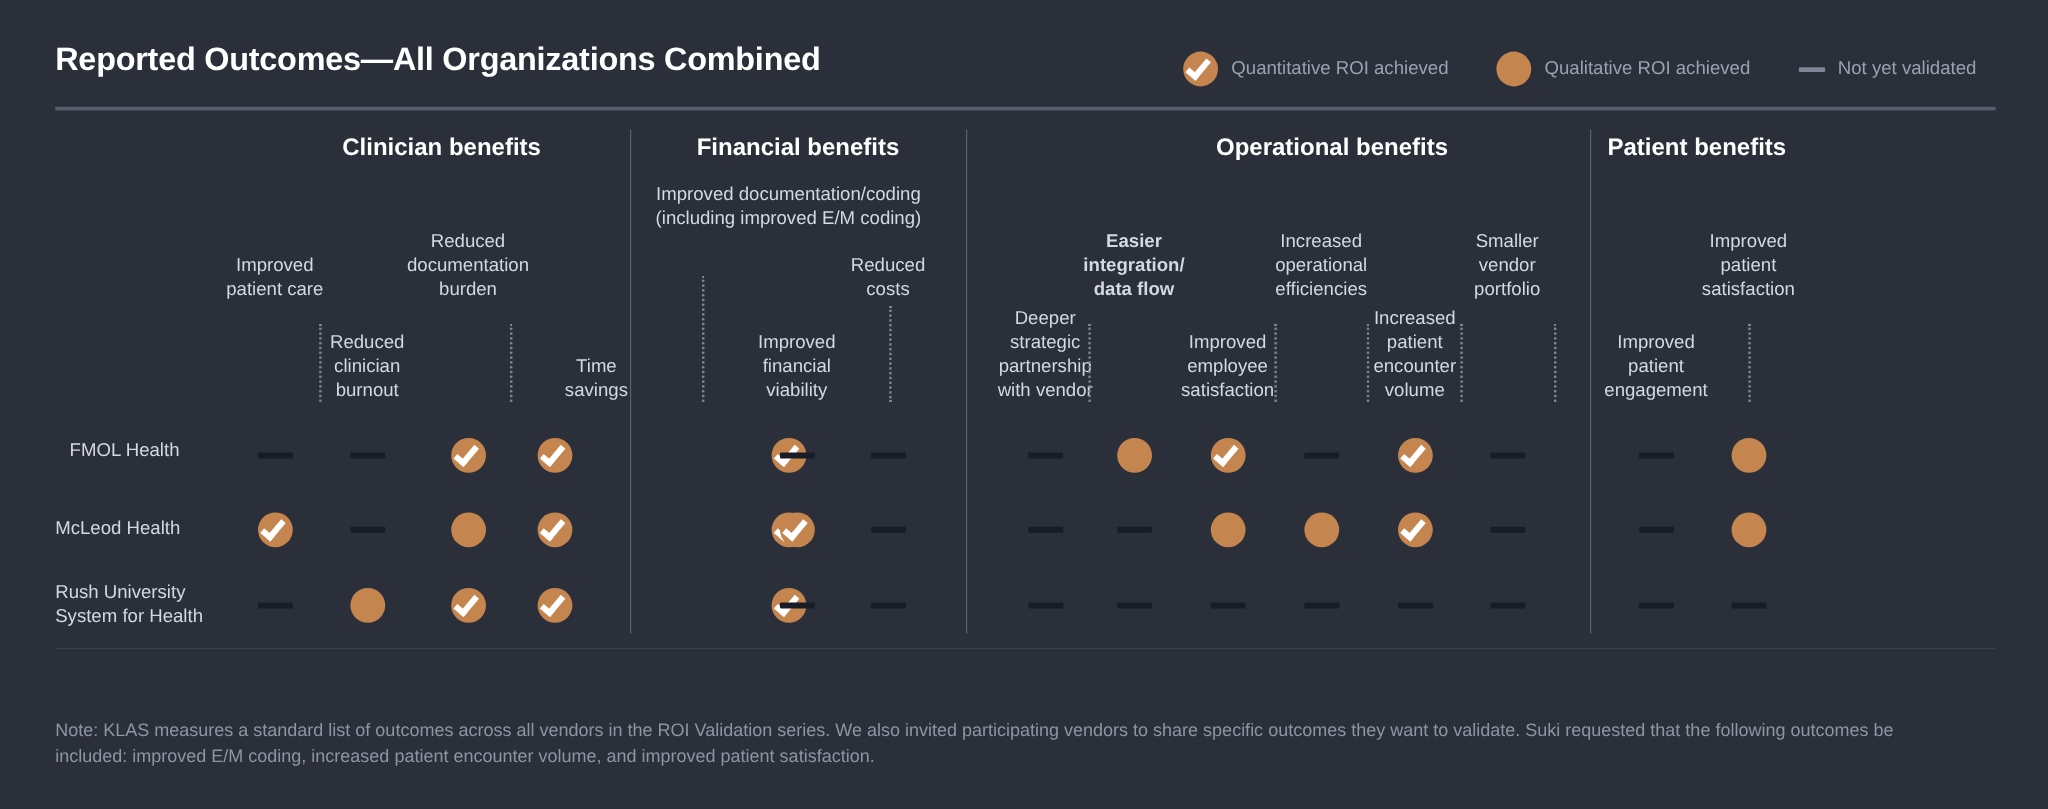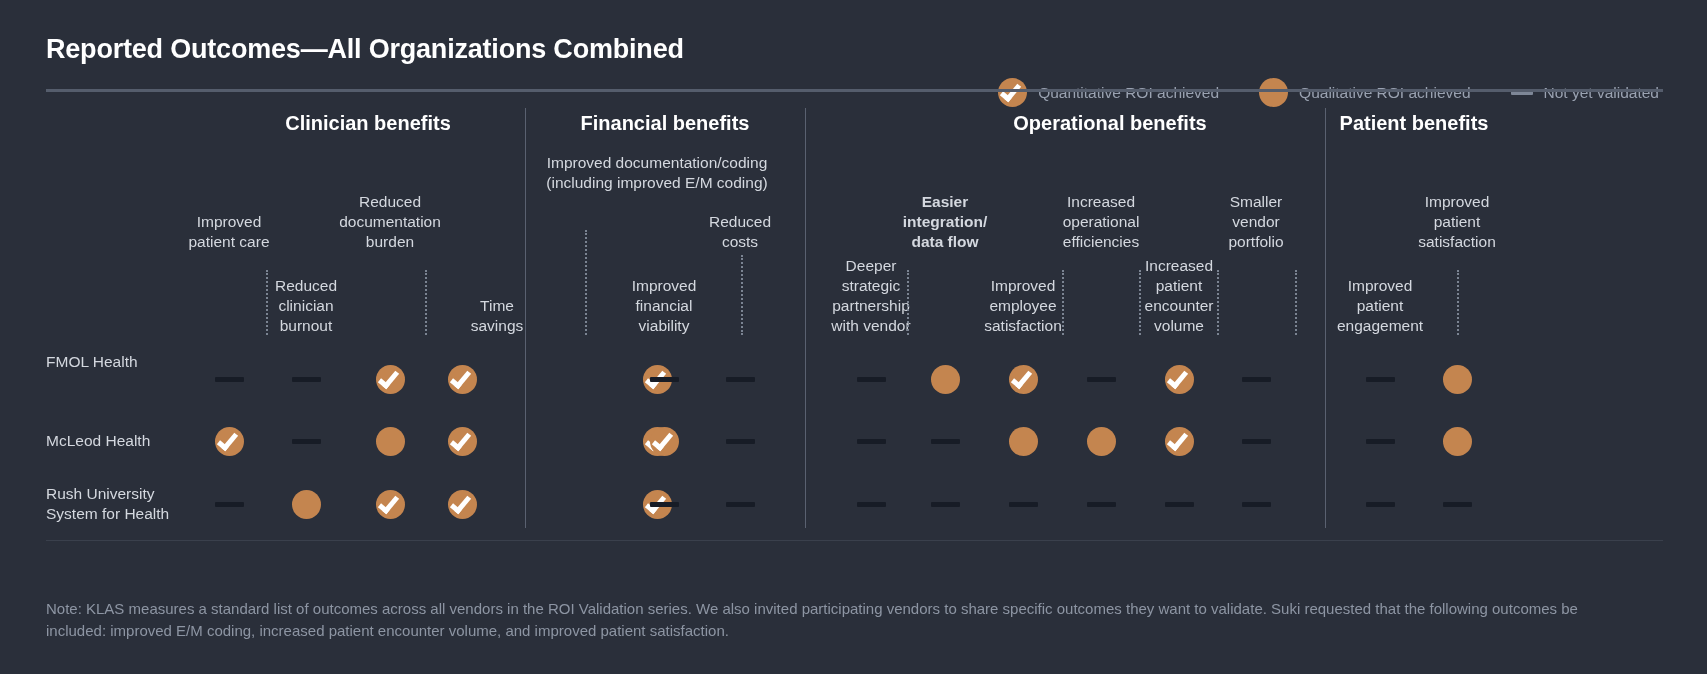--- a/index.html
+++ b/index.html
@@ -36,26 +36,25 @@
     left: 0;
     top: 0;
     font-size: 27px;
     font-weight: bold;
     color: #ffffff;
     letter-spacing: -0.2px;
     white-space: nowrap;
   }
   .legend {
     position: absolute;
-    right: 4px;
+    right: 16px;
     top: 9px;
     display: flex;
     align-items: center;
     gap: 40px;
-    margin-top: 35px;
   }
   .legend-item {
     display: flex;
     align-items: center;
     gap: 11px;
   }
   .legend-label {
     font-size: 15.5px;
     color: #9aa2b1;
     white-space: nowrap;
@@ -263,21 +262,21 @@
       <div class="leader" style="left: 267px; top: 170px; height: 65px;"></div>
       <div class="leader" style="left: 426px; top: 170px; height: 65px;"></div>
       <div class="leader" style="left: 586px; top: 130px; height: 105px;"></div>
       <div class="leader" style="left: 742px; top: 155px; height: 80px;"></div>
       <div class="leader" style="left: 908px; top: 170px; height: 65px;"></div>
       <div class="leader" style="left: 1063px; top: 170px; height: 65px;"></div>
       <div class="leader" style="left: 1140px; top: 170px; height: 65px;"></div>
       <div class="leader" style="left: 1218px; top: 170px; height: 65px;"></div>
       <div class="leader" style="left: 1296px; top: 170px; height: 65px;"></div>
       <div class="leader" style="left: 1458px; top: 170px; height: 65px;"></div>
-      <div class="row-label" style="top: 262px;">FMOL Health</div>
+      <div class="row-label" style="top: 276px; margin-left: 12px;">FMOL Health</div>
       <div class="cell" style="left: 229px; top: 279px;">
         <span class="dash"></span>
       </div>
       <div class="cell" style="left: 306px; top: 279px;">
         <span class="dash"></span>
       </div>
       <div class="cell" style="left: 390px; top: 279px;">
         <span class="dot check"></span>
       </div>
       <div class="cell" style="left: 462px; top: 279px;">

